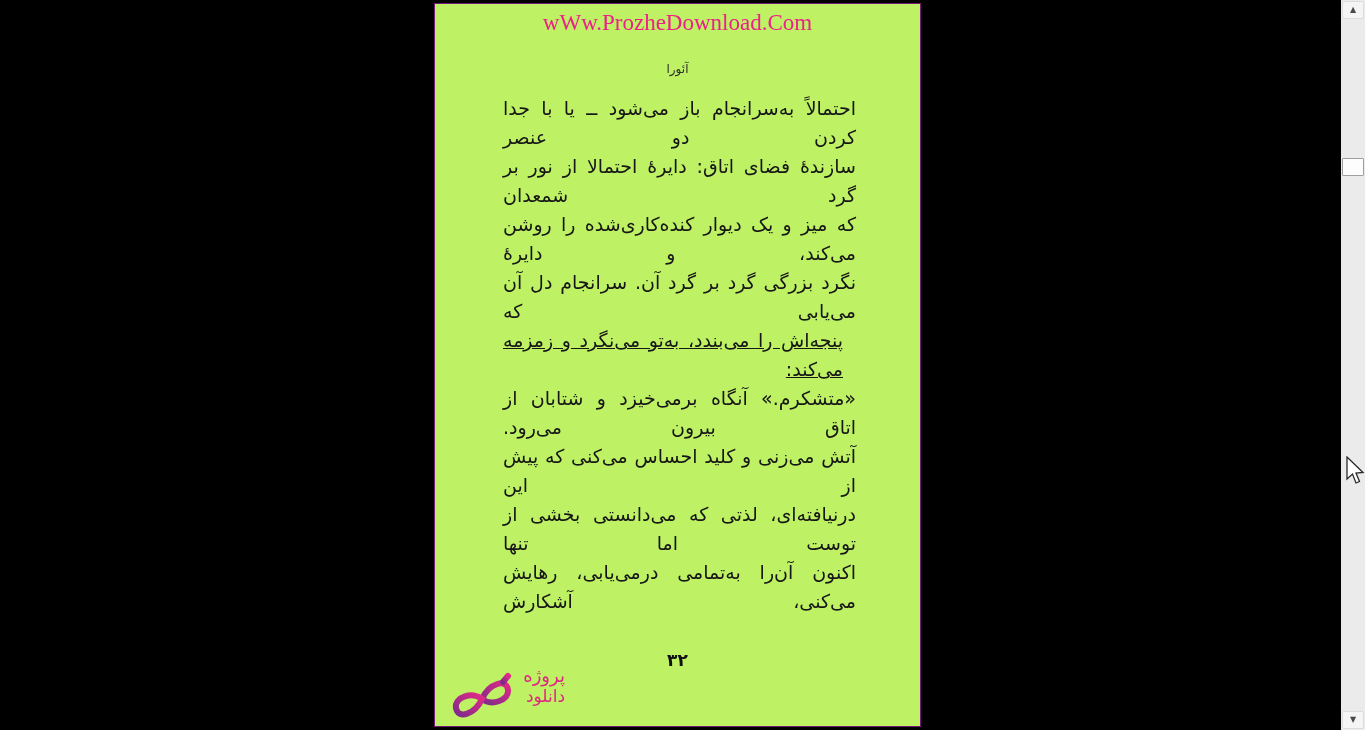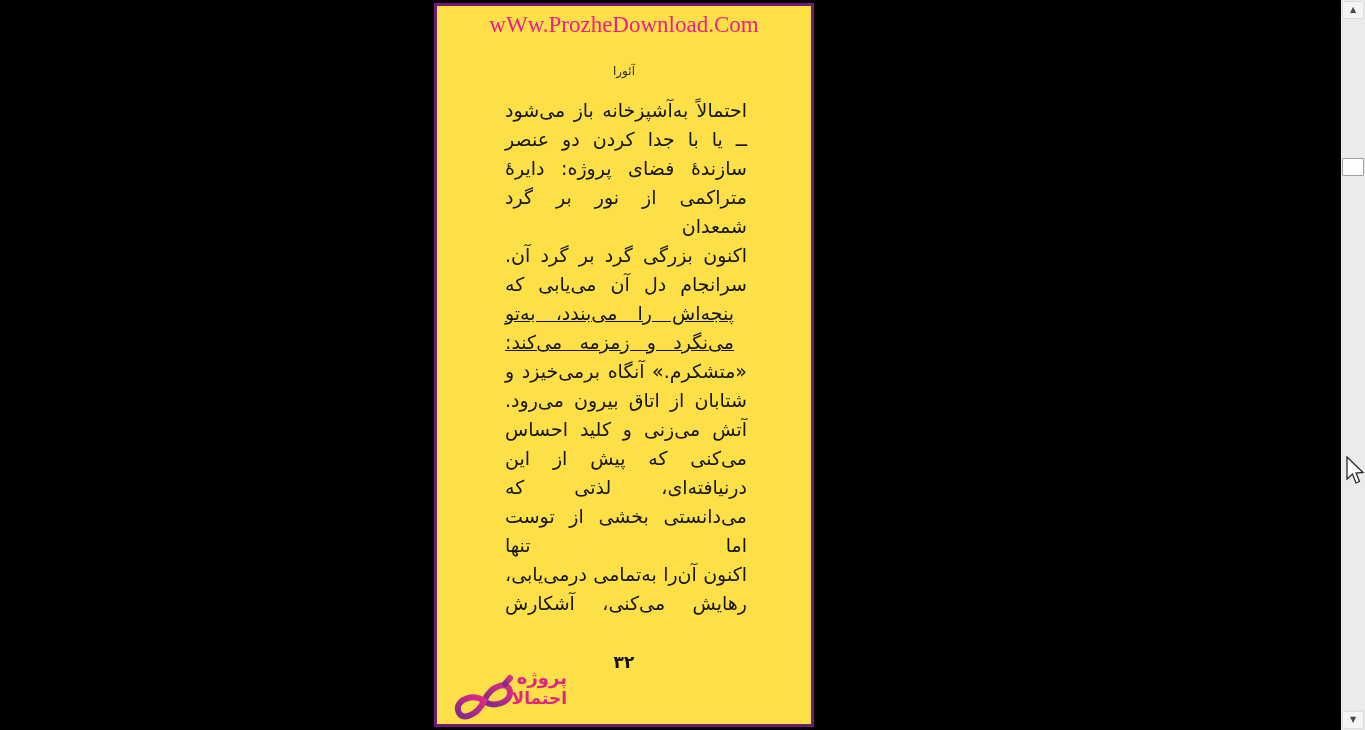--- a/index.html
+++ b/index.html
@@ -7,23 +7,23 @@
   body {
     background: #000;
     position: relative;
     font-family: "DejaVu Sans", sans-serif;
   }
 
   
   .page {
     position: absolute;
     left: 434px; top: 3px;
-    width: 380px; height: 724px;
-    background: #fde047;
-    border: 3px solid #701a75;
+    width: 487px; height: 724px;
+    background: #bef264;
+    border: 1px solid #701a75;
   }
   .site-header {
     position: absolute;
     top: 6px; left: 0; right: 0;
     text-align: center;
     font-family: "Liberation Serif", "DejaVu Serif", serif;
     font-size: 23px;
     color: #ee1e8a;
     letter-spacing: 0px;
   }
@@ -69,21 +69,21 @@
   .logo {
     position: absolute;
     left: 16px; top: 660px;
     width: 120px; height: 62px;
   }
   .logo-mark { position: absolute; left: 0; top: 6px; }
   .logo-text {
     position: absolute; right: 6px; top: 2px;
     direction: rtl;
     text-align: right;
-    font-weight: bold;
+    font-weight: normal;
     color: #df2581;
     line-height: 20px;
     font-size: 18px;
   }
   .logo-text .w2 { padding-left: 14px; display: block; text-align: left; font-size: 17px; }
 
   
   .scrollbar {
     position: absolute;
     left: 1341px; top: 0;
@@ -118,23 +118,24 @@
 </head>
 <body>
 
 <div class="page">
 
   <div class="site-header">wWw.ProzheDownload.Com</div>
 
   <div class="running-title">آئورا</div>
 
   <div class="body-text">
-    <div class="line j">احتمالاً به‌آشپزخانه باز می‌شود ــ یا با جدا کردن دو عنصر</div>
-    <div class="line j">سازندهٔ فضای پروژه: دایرهٔ متراکمی از نور بر گرد شمعدان</div>
-    <div class="line j">اکنون بزرگی گرد بر گرد آن. سرانجام دل آن می‌یابی که</div>
+    <div class="line j">احتمالاً به‌سرانجام باز می‌شود ــ یا با جدا کردن دو عنصر</div>
+    <div class="line j">سازندهٔ فضای اتاق: دایرهٔ احتمالا از نور بر گرد شمعدان</div>
+    <div class="line j">که میز و یک دیوار کنده‌کاری‌شده را روشن می‌کند، و دایرهٔ</div>
+    <div class="line j">نگرد بزرگی گرد بر گرد آن. سرانجام دل آن می‌یابی که</div>
     <div class="line j ind">پنجه‌اش را می‌بندد، به‌تو می‌نگرد و زمزمه می‌کند:</div>
     <div class="line j">«متشکرم.» آنگاه برمی‌خیزد و شتابان از اتاق بیرون می‌رود.</div>
     <div class="line j">آتش می‌زنی و کلید احساس می‌کنی که پیش از این</div>
     <div class="line j">درنیافته‌ای، لذتی که می‌دانستی بخشی از توست اما تنها</div>
     <div class="line j">اکنون آن‌را به‌تمامی درمی‌یابی، رهایش می‌کنی، آشکارش</div>
 
   </div>
 
   <div class="page-number">۳۲</div>
 
@@ -147,21 +148,21 @@
         </linearGradient>
       </defs>
       <g fill="none" stroke="url(#lg1)" stroke-width="6" stroke-linecap="round">
         <path d="M31 29 C 38 13, 56 8, 57 20 C 58 31, 40 36, 31 29 Z"></path>
         <path d="M31 29 C 24 44, 7 50, 5 38 C 3 27, 22 21, 31 29 Z"></path>
         <path d="M52 12 L 57 6"></path>
       </g>
     </svg>
     <div class="logo-text">
       <span>پروژه</span>
-      <span class="w2">احتمالا</span>
+      <span class="w2">دانلود</span>
     </div>
   </div>
 
 </div>
 
 <div class="scrollbar">
   <div class="sb-btn up">
     <span>▲</span>
   </div>
   <div class="sb-thumb"></div>

